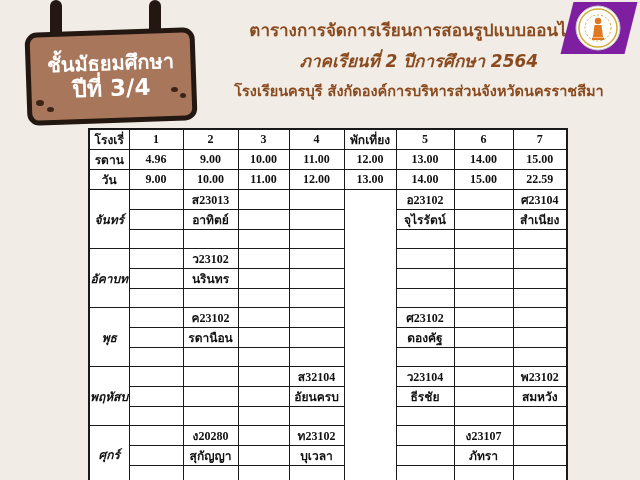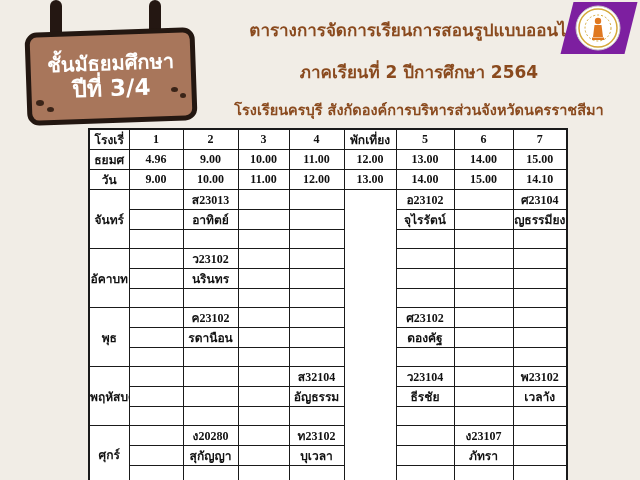--- a/index.html
+++ b/index.html
@@ -28,43 +28,43 @@
   .dot2 { left:47px; top:107px; width:7px; height:5px; }
   .dot3 { left:171px; top:87px; width:7px; height:5px; }
   .dot4 { left:180px; top:93px; width:6px; height:5px; }
 
   
   .header-text {
     position:absolute; left:198px; top:16px; width:442px;
     text-align:center; color:#8a4a1e; font-weight:bold;
   }
   .header-line1 { font-size:17px; }
-  .header-line2 { font-size:17px; margin-top:15px; }
-  .header-line3 { font-size:14.5px; margin-top:13px; }
+  .header-line2 { font-size:17px; margin-top:4px;font-style:italic; }
+  .header-line3 { font-size:14.5px; margin-top:5px; }
 
   
   .logo { position:absolute; right:3px; top:2px; width:78px; height:52px; }
   .logo-bg { position:absolute; left:8px; top:0; width:64px; height:52px; background:#7d1fa0; transform:skewX(-14deg); }
   .logo-circle { position:absolute; left:16px; top:3px; width:46px; height:46px; }
 
   
   table.timetable {
     position:absolute; left:88px; top:128px; width:478px;
     border-collapse:collapse; background:#fff;
     font-family:"Liberation Serif","DejaVu Serif",serif;
     table-layout:fixed;
   }
   table.timetable { border:2px solid #1a1a1a; }
   table.timetable td, table.timetable th {
     border:1px solid #1a1a1a; text-align:center; vertical-align:middle;
     height:19px; padding:0; font-weight:bold; font-size:12px; color:#111;
     overflow:hidden; white-space:nowrap;
   }
   td.dotted { border-bottom:1px dotted #777; }
-  td.day-name { font-size:10px; }
+  td.day-name { font-size:10px;font-style:italic; }
   td.lunch-span { background:#fff; }
   th.lunch-label { font-size:10px; }
   th.col-label { font-size:11px; }
   td.code-cell, td.teacher-cell { font-size:11px; }
 </style>
 </head>
 <body>
 
 <div class="sign-post post-left"></div>
 <div class="sign-post post-right"></div>
@@ -115,60 +115,60 @@
         <th>1</th>
         <th>2</th>
         <th>3</th>
         <th>4</th>
         <th class="lunch-label">พักเที่ยง</th>
         <th>5</th>
         <th>6</th>
         <th>7</th>
       </tr>
       <tr>
-        <td>ธยมศ</td>
+        <td>รดาน</td>
         <td>4.96</td>
         <td>9.00</td>
         <td>10.00</td>
         <td>11.00</td>
         <td>12.00</td>
         <td>13.00</td>
         <td>14.00</td>
         <td>15.00</td>
       </tr>
       <tr>
         <td>วัน</td>
         <td>9.00</td>
         <td>10.00</td>
         <td>11.00</td>
         <td>12.00</td>
         <td>13.00</td>
         <td>14.00</td>
         <td>15.00</td>
-        <td>14.10</td>
+        <td>22.59</td>
       </tr>
       <tr>
         <td class="day-name" rowspan="3">จันทร์</td>
         <td class="code-cell dotted"></td>
         <td class="code-cell dotted">ส23013</td>
         <td class="code-cell dotted"></td>
         <td class="code-cell dotted"></td>
         <td class="lunch-span" rowspan="15"></td>
         <td class="code-cell dotted">อ23102</td>
         <td class="code-cell dotted"></td>
         <td class="code-cell dotted">ศ23104</td>
       </tr>
       <tr>
         <td class="teacher-cell dotted"></td>
         <td class="teacher-cell dotted">อาทิตย์</td>
         <td class="teacher-cell dotted"></td>
         <td class="teacher-cell dotted"></td>
         <td class="teacher-cell dotted">จุไรรัตน์</td>
         <td class="teacher-cell dotted"></td>
-        <td class="teacher-cell dotted">ญธรรมียง</td>
+        <td class="teacher-cell dotted">สำเนียง</td>
       </tr>
       <tr>
         <td></td>
         <td></td>
         <td></td>
         <td></td>
         <td></td>
         <td></td>
         <td></td>
       </tr>
@@ -235,24 +235,24 @@
         <td class="code-cell dotted"></td>
         <td class="code-cell dotted">ส32104</td>
         <td class="code-cell dotted">ว23104</td>
         <td class="code-cell dotted"></td>
         <td class="code-cell dotted">พ23102</td>
       </tr>
       <tr>
         <td class="teacher-cell dotted"></td>
         <td class="teacher-cell dotted"></td>
         <td class="teacher-cell dotted"></td>
-        <td class="teacher-cell dotted">อัญธรรม</td>
+        <td class="teacher-cell dotted">อัยนครบ</td>
         <td class="teacher-cell dotted">ธีรชัย</td>
         <td class="teacher-cell dotted"></td>
-        <td class="teacher-cell dotted">เวลาัง</td>
+        <td class="teacher-cell dotted">สมหวัง</td>
       </tr>
       <tr>
         <td></td>
         <td></td>
         <td></td>
         <td></td>
         <td></td>
         <td></td>
         <td></td>
       </tr>

